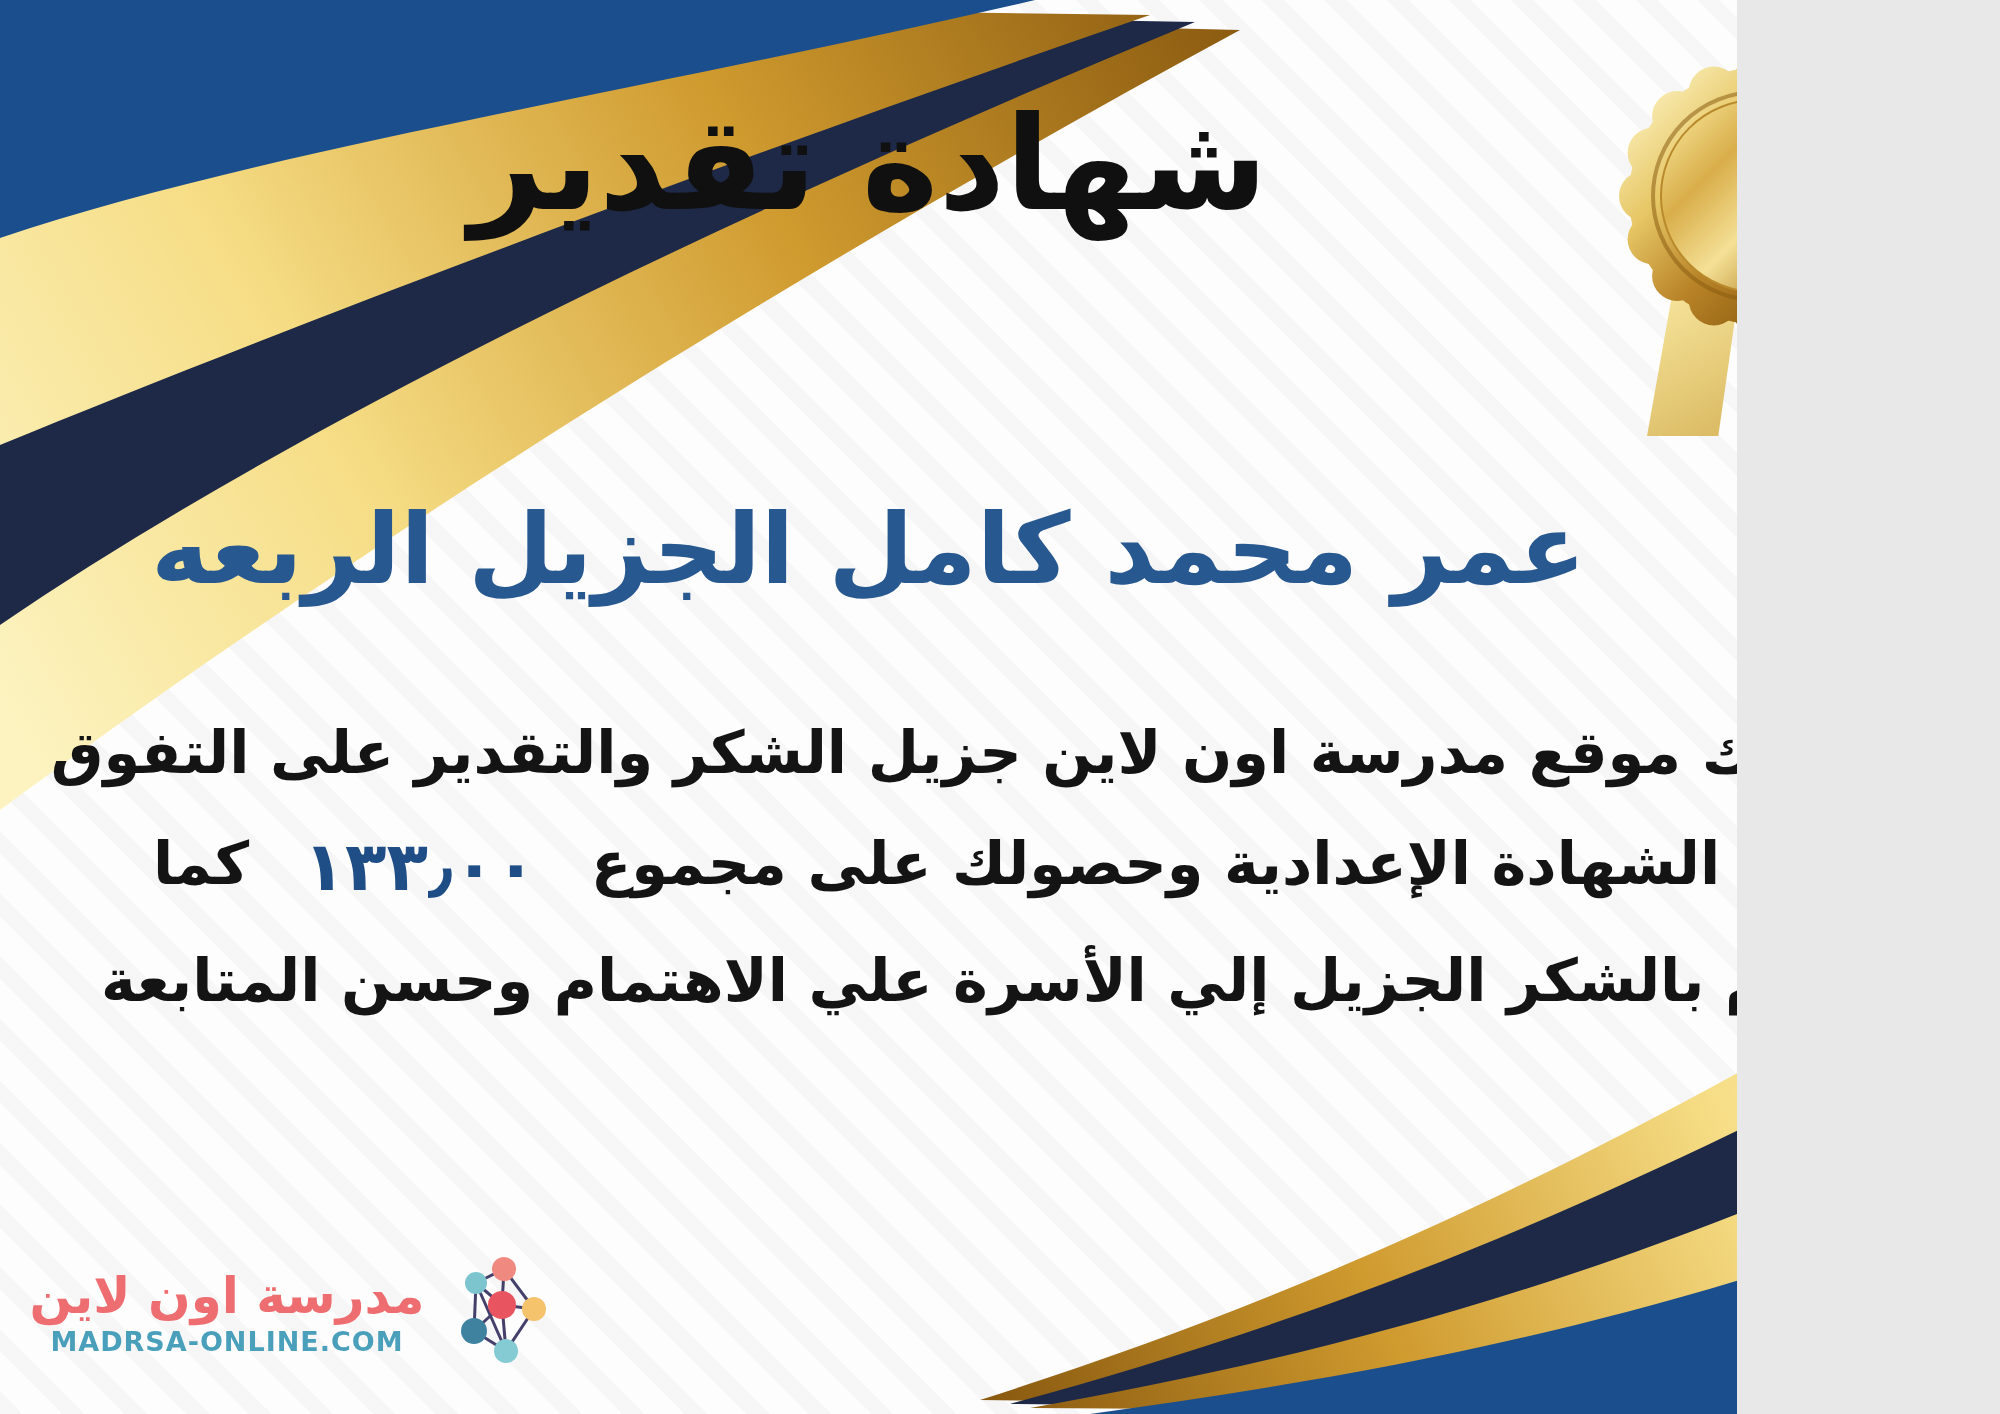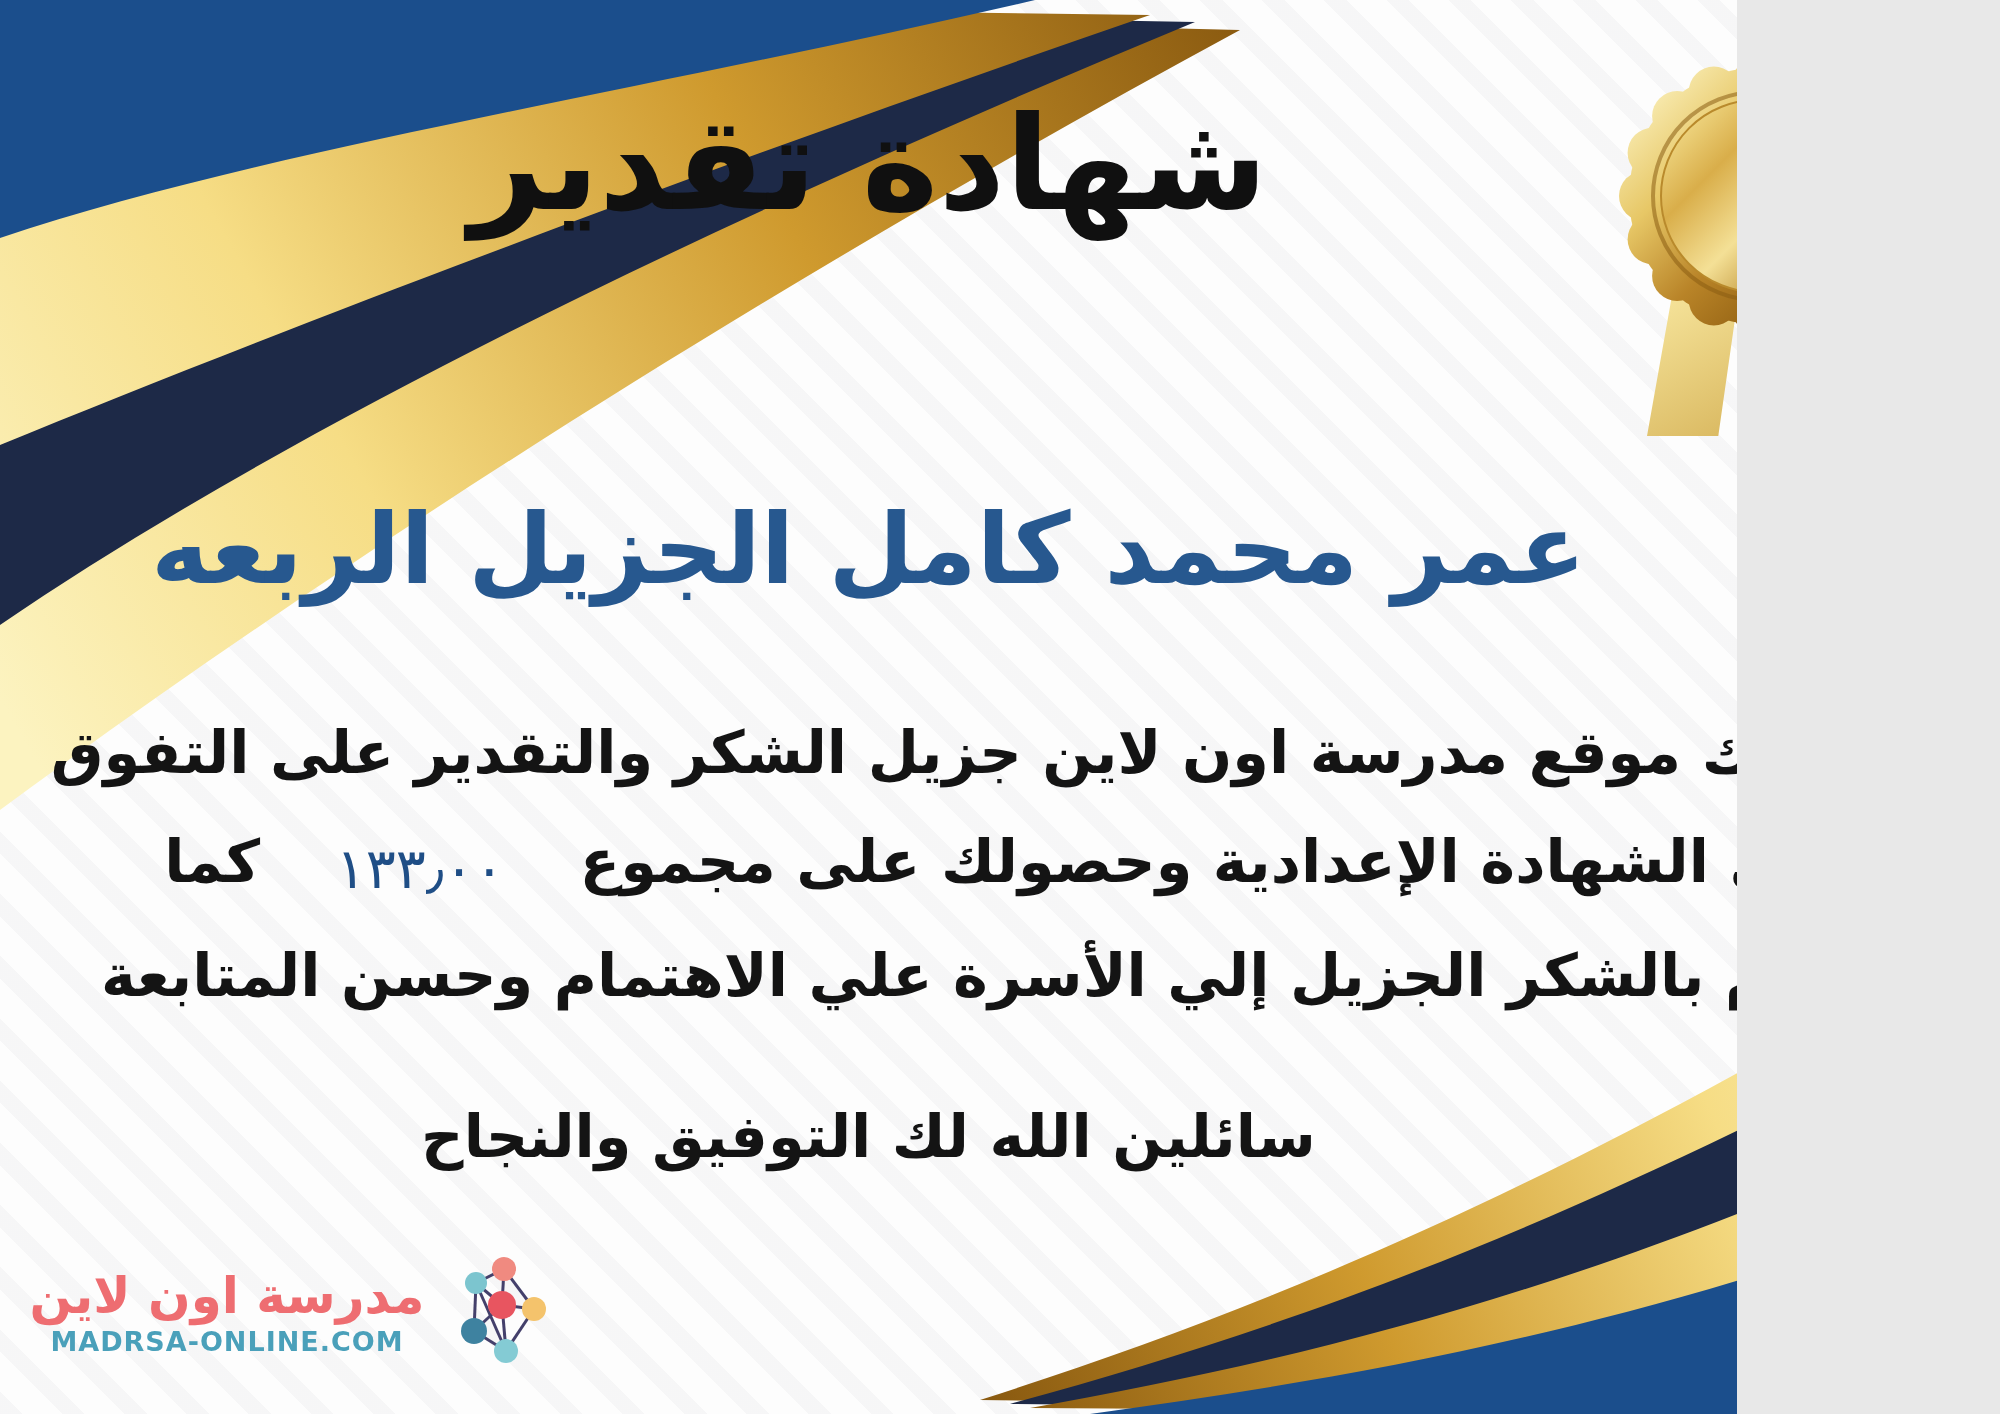--- a/index.html
+++ b/index.html
@@ -19,22 +19,22 @@
   .name{
     position:absolute;left:0;top:492px;width:100%;
     text-align:center;font-size:98px;font-weight:700;color:#27588f;
   }
   .body-text{
     position:absolute;left:36px;top:718px;width:1920px;
     text-align:center;font-size:59px;font-weight:600;color:#141414;
   }
   .body-text .line{margin-bottom:40px;white-space:nowrap;}
   .score{
-    display:inline-block;color:#1f4e86;font-size:56px;font-weight:400;
-    margin:0 55px;vertical-align:-6px;
+    display:inline-block;color:#1f4e86;font-size:68px;font-weight:700;
+    margin:0 34px;vertical-align:-6px;
   }
   .closing{
     position:absolute;left:0;top:1102px;width:100%;
     text-align:center;font-size:59px;font-weight:600;color:#141414;
   }
   .brand{
     position:absolute;left:12px;top:1248px;display:flex;align-items:center;gap:10px;
   }
   .brand-text{width:430px;text-align:center;}
   .brand-ar{font-size:50px;font-weight:700;color:#ee6d71;line-height:1.15;}
@@ -129,21 +129,20 @@
   <div class="body-text" dir="rtl">
     <div class="line">يقدم لك موقع مدرسة اون لاين جزيل الشكر  والتقدير على التفوق</div>
     <div class="line">
       <span>فى الشهادة الإعدادية وحصولك على مجموع</span>
       <span class="score">١٣٣٫٠٠</span>
       <span>كما</span>
     </div>
     <div class="line">نتقدم  بالشكر الجزيل إلي الأسرة علي الاهتمام وحسن المتابعة</div>
   </div>
 
-  <div class="closing" dir="rtl">سائلين الله لك التوفيق  والنجاح</div>
 
   <div class="brand">
     <div class="brand-text">
       <div class="brand-ar" dir="rtl">مدرسة اون لاين</div>
       <div class="brand-domain">MADRSA-ONLINE.COM</div>
     </div>
     <svg class="brand-icon" viewBox="0 0 100 120" aria-hidden="true">
       <g stroke="#44406b" stroke-width="3">
         <line x1="52" y1="16" x2="24" y2="30"></line>
         <line x1="52" y1="16" x2="50" y2="52"></line>

